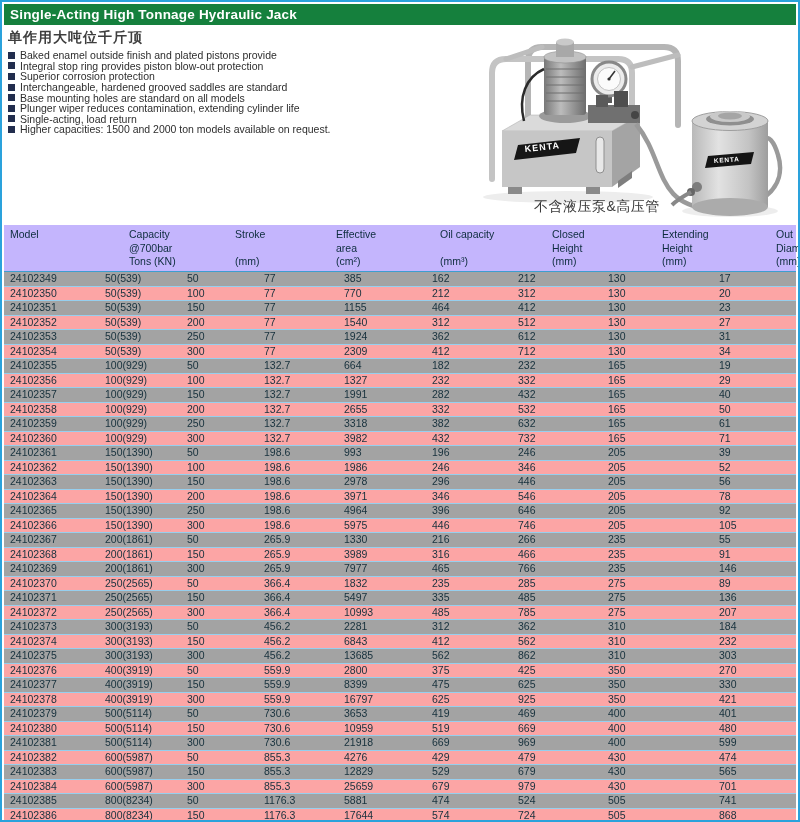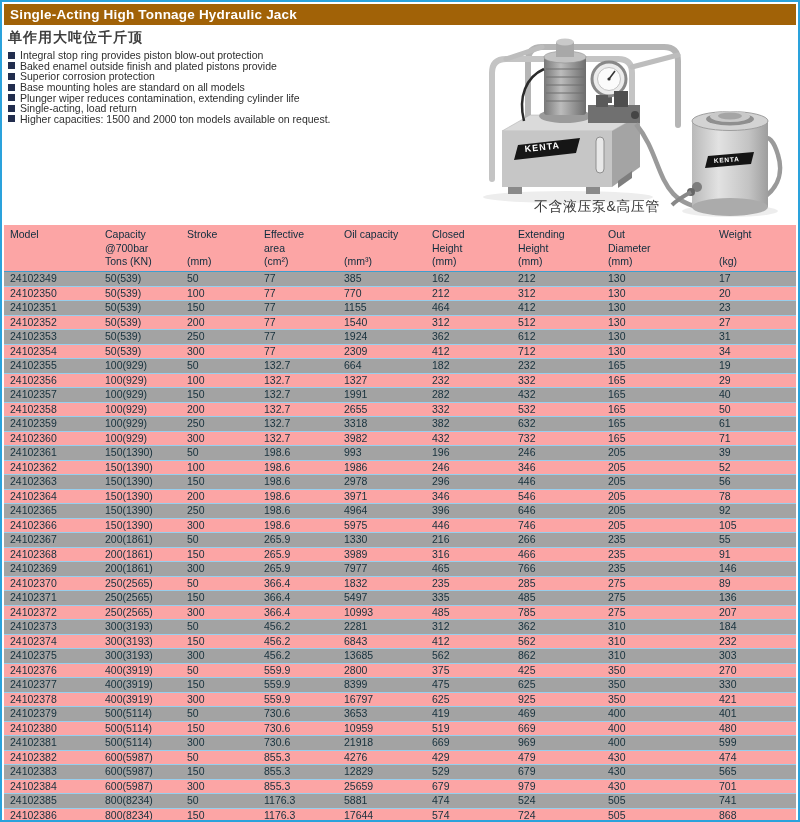--- a/index.html
+++ b/index.html
@@ -3,38 +3,38 @@
 <meta charset="utf-8">
 <style>
   html,body{margin:0;padding:0;background:#fff;}
   .page{
     position:relative;width:800px;height:822px;box-sizing:border-box;
     border:2px solid #2aa2dc;padding:2px;overflow:hidden;
     font-family:"Liberation Sans", sans-serif;background:#fff;
   }
   
   .title-bar{
-    height:21px;background:#a16207;color:#fff;font-size:13.5px;font-weight:bold;
+    height:21px;background:#15803d;color:#fff;font-size:13.5px;font-weight:bold;
     line-height:21px;padding-left:6px;letter-spacing:.2px;
   }
   
   .content-top{position:relative;height:194px;}
   .subtitle{margin:4px 0 3px 4px;font-size:14px;font-weight:700;color:#3e3e3e;letter-spacing:1px;}
   .features{list-style:none;margin:2px 0 0 4px;padding:0;}
   .feat{display:flex;align-items:center;height:10.6px;margin:0 0 0 0;}
   .sq{width:7px;height:7px;background:#222d4e;margin-right:5px;flex:0 0 auto;}
   .feat-text{font-size:10.5px;color:#2e2e2e;white-space:nowrap;}
   
   .product{position:absolute;top:0;right:3px;width:325px;height:194px;}
   .product svg{display:block;}
   .caption{position:absolute;left:66px;top:169px;font-size:14px;color:#3a3a3a;letter-spacing:.5px;}
   
   .spec-table{margin-top:2px;}
   .thead,.tr{display:grid;grid-template-columns:95px 82px 77px 80px 88px 86px 90px 111px 83px;}
-  .thead{background:#fca5a5;height:46px;border-bottom:1px solid #3d9ed0;}
+  .thead{background:#c4b5fd;height:46px;border-bottom:1px solid #3d9ed0;gap:24px;}
   .th{padding:3px 0 0 6px;color:#0d2c3d;font-size:10.5px;line-height:13.5px;overflow:hidden;}
   .hl{display:block;height:13.5px;white-space:nowrap;}
   .tr{height:13.5px;background:#a3a3a3;border-bottom:1px solid #96cfee;}
   .tr.alt{background:#fca5a5;}
   .td{font-size:10.5px;line-height:13.5px;color:#16303c;padding-left:6px;white-space:nowrap;overflow:hidden;}
   .tbody-wrap{border-bottom:2px solid #2aa2dc;}
 </style>
 </head>
 <body>
 
@@ -42,33 +42,37 @@
 
   <div class="title-bar">
     <span>Single-Acting High Tonnage Hydraulic Jack</span>
   </div>
 
   <div class="content-top">
     <div class="subtitle">单作用大吨位千斤顶</div>
     <ul class="features" id="features">
   <li class="feat">
     <span class="sq"></span>
+    <span class="feat-text">Baked enamel outside finish and plated pistons provide</span>
+  </li>
+
+  <li class="feat">
+    <span class="sq"></span>
     <span class="feat-text">Integral stop ring provides piston blow-out protection</span>
   </li>
 
   <li class="feat">
     <span class="sq"></span>
-    <span class="feat-text">Baked enamel outside finish and plated pistons provide</span>
-  </li>
-
-  <li class="feat">
-    <span class="sq"></span>
     <span class="feat-text">Superior corrosion protection</span>
   </li>
 
+  <li class="feat">
+    <span class="sq"></span>
+    <span class="feat-text">Interchangeable, hardened grooved saddles are standard</span>
+  </li>
 
   <li class="feat">
     <span class="sq"></span>
     <span class="feat-text">Base mounting holes are standard on all models</span>
   </li>
 
   <li class="feat">
     <span class="sq"></span>
     <span class="feat-text">Plunger wiper reduces contamination, extending cylinder life</span>
   </li>

